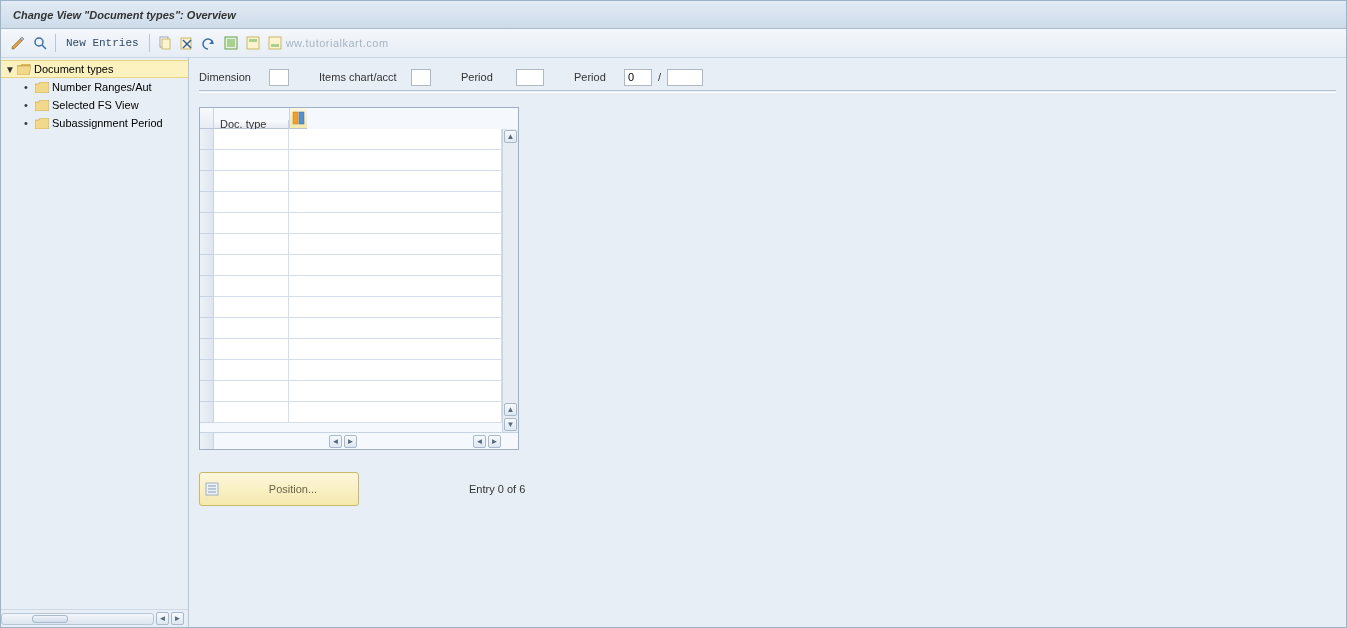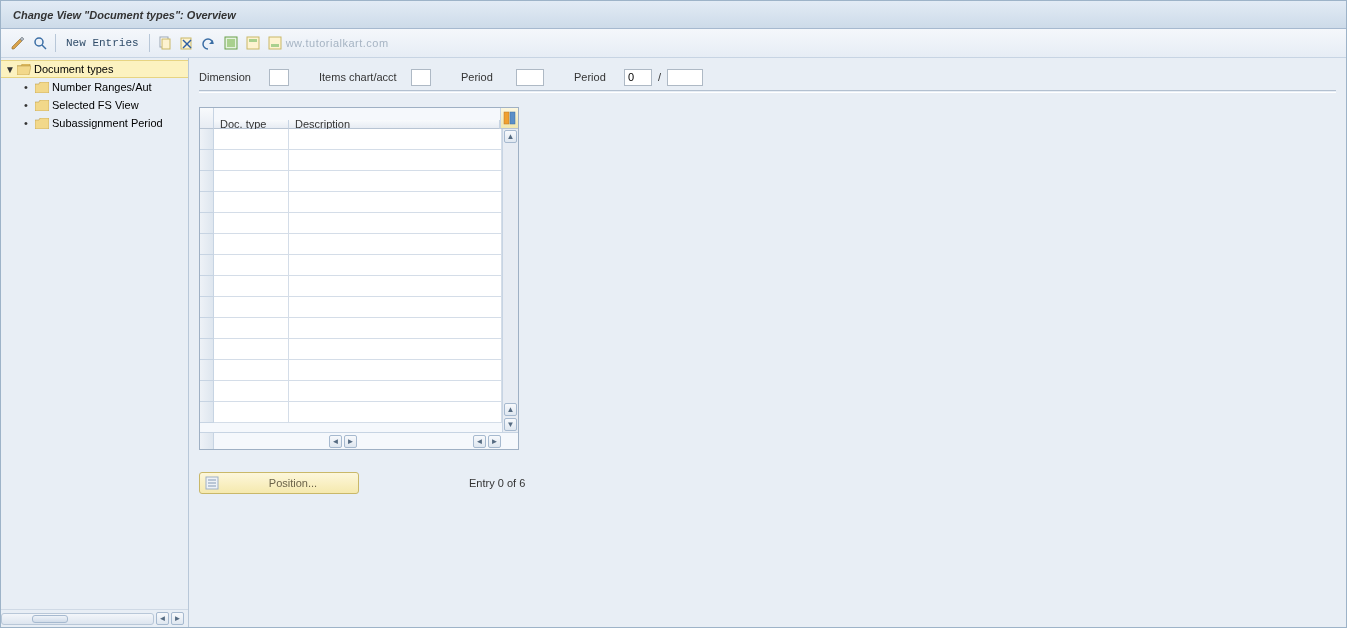--- a/index.html
+++ b/index.html
@@ -132,21 +132,21 @@
     .vscroll .sb-btn { margin:1px; }
     .vscroll .track { flex:1; }
     .hscroll { height:17px; display:flex; align-items:center; border-top:1px solid #c7d4e3; }
     .hscroll .row-sel { height:100%; border-bottom:none; }
     .hscroll .sb-btn { margin:0 1px; }
     .hscroll .track { flex:1; height:12px; }
 
     
     .pos-row { margin-top:22px; display:flex; align-items:center; gap: 110px; }
     .pos-btn {
-      width:160px; height:22px;
+      width:160px; height:34px;
       background: linear-gradient(to bottom,#fdf7db 0%,#f5e9ae 100%);
       border:1px solid #c9b869;
       border-radius:3px;
       display:flex; align-items:center;
       padding:0 4px; gap:12px;
       color:#6b6349; cursor:pointer;
     }
     .pos-btn .icon { width:16px; height:16px; display:flex;align-items:center;justify-content:center; }
     .pos-btn .lbl { flex:1; text-align:center; }
     .entry-text { color:#333; }
@@ -285,21 +285,20 @@
         <span class="param-sep">/</span>
         <span class="param-field" style="width:36px"></span>
       </div>
     </div>
     <div class="hr"></div>
 
     <div class="table-wrap">
       <div class="table-head">
         <div class="row-sel-h"></div>
         <div class="th col-doc">Doc. type</div>
-        <div class="th col-desc">Description</div>
         <div class="col-cfg">
           <svg width="14" height="14" viewBox="0 0 14 14">
               <rect x="1" y="1" width="5" height="12" fill="#f0a030" stroke="#b87520" stroke-width="0.5"></rect>
               <rect x="7" y="1" width="5" height="12" fill="#5b8fc7" stroke="#3a6da3" stroke-width="0.5"></rect>
             </svg>
         </div>
       </div>
       <div class="table-body" id="tbody">
           <div class="data-row">
             <div class="row-sel"></div>

